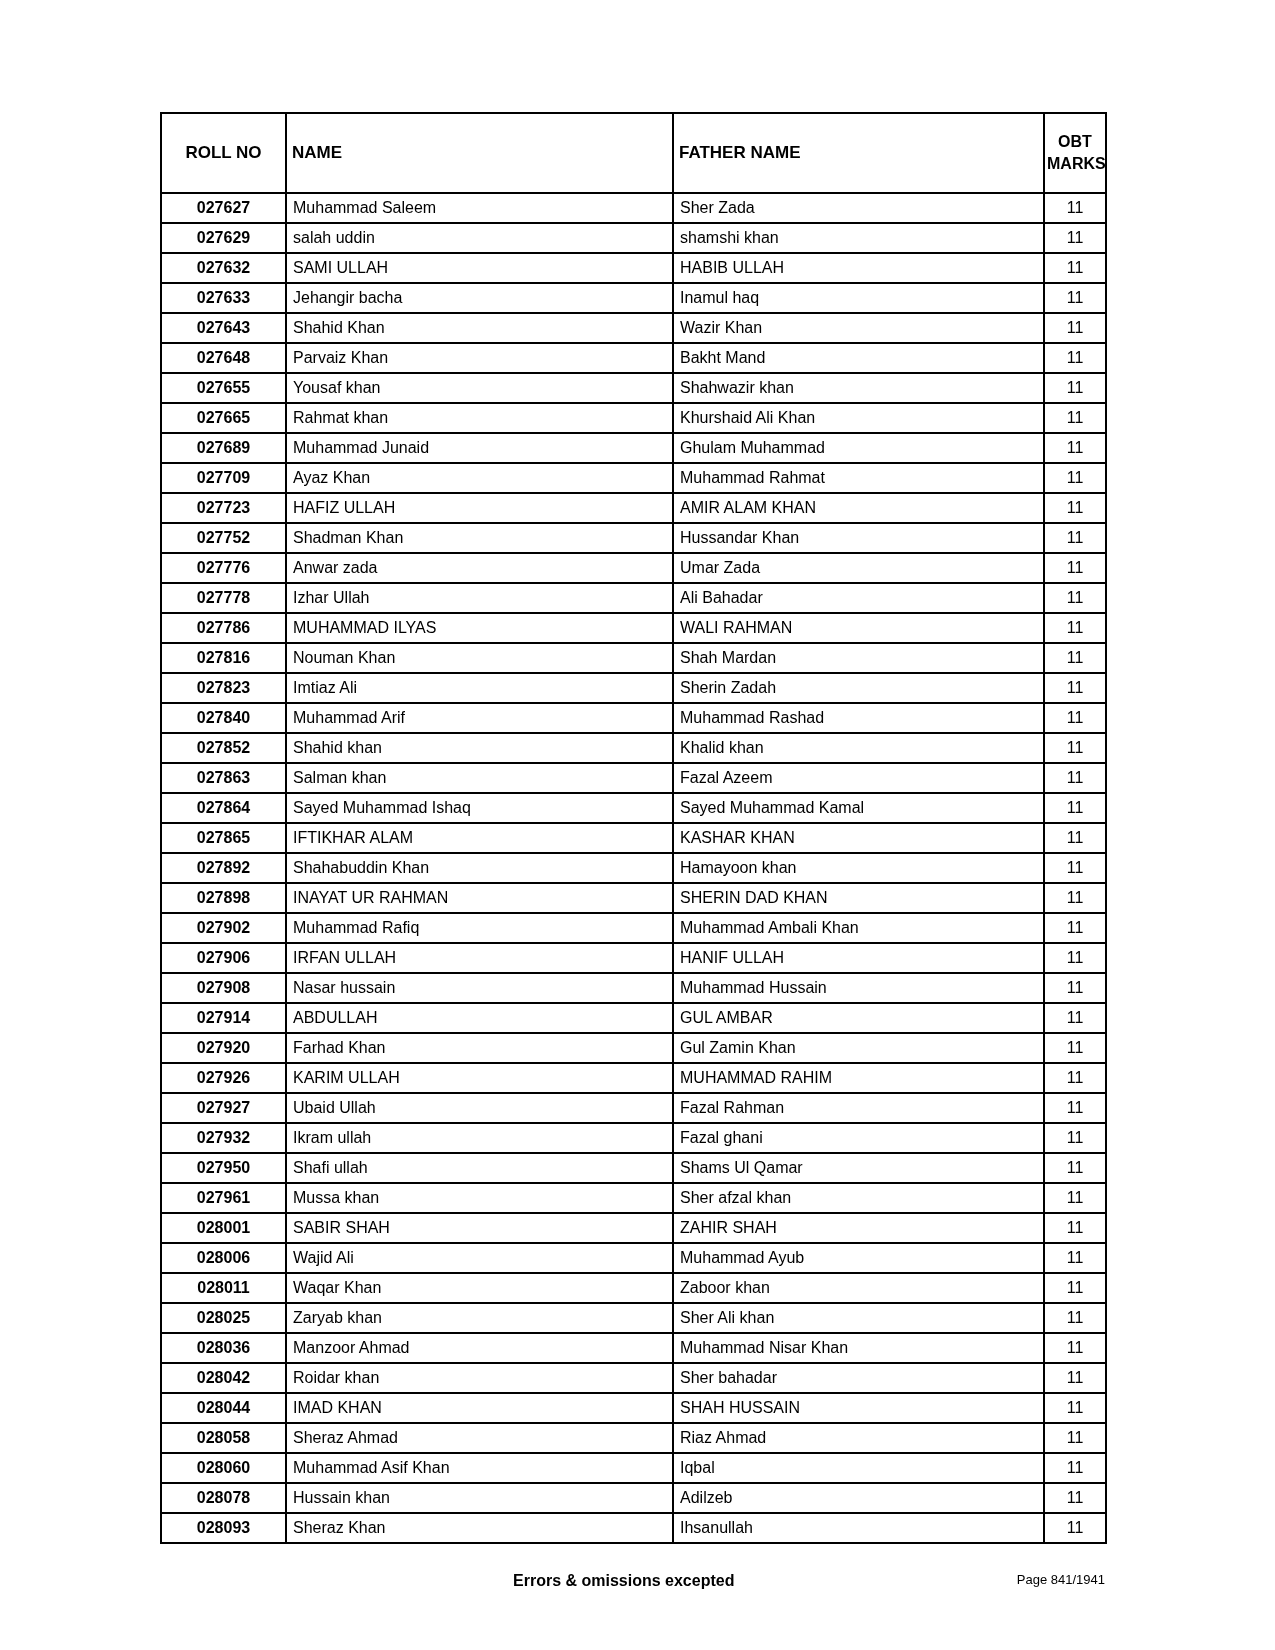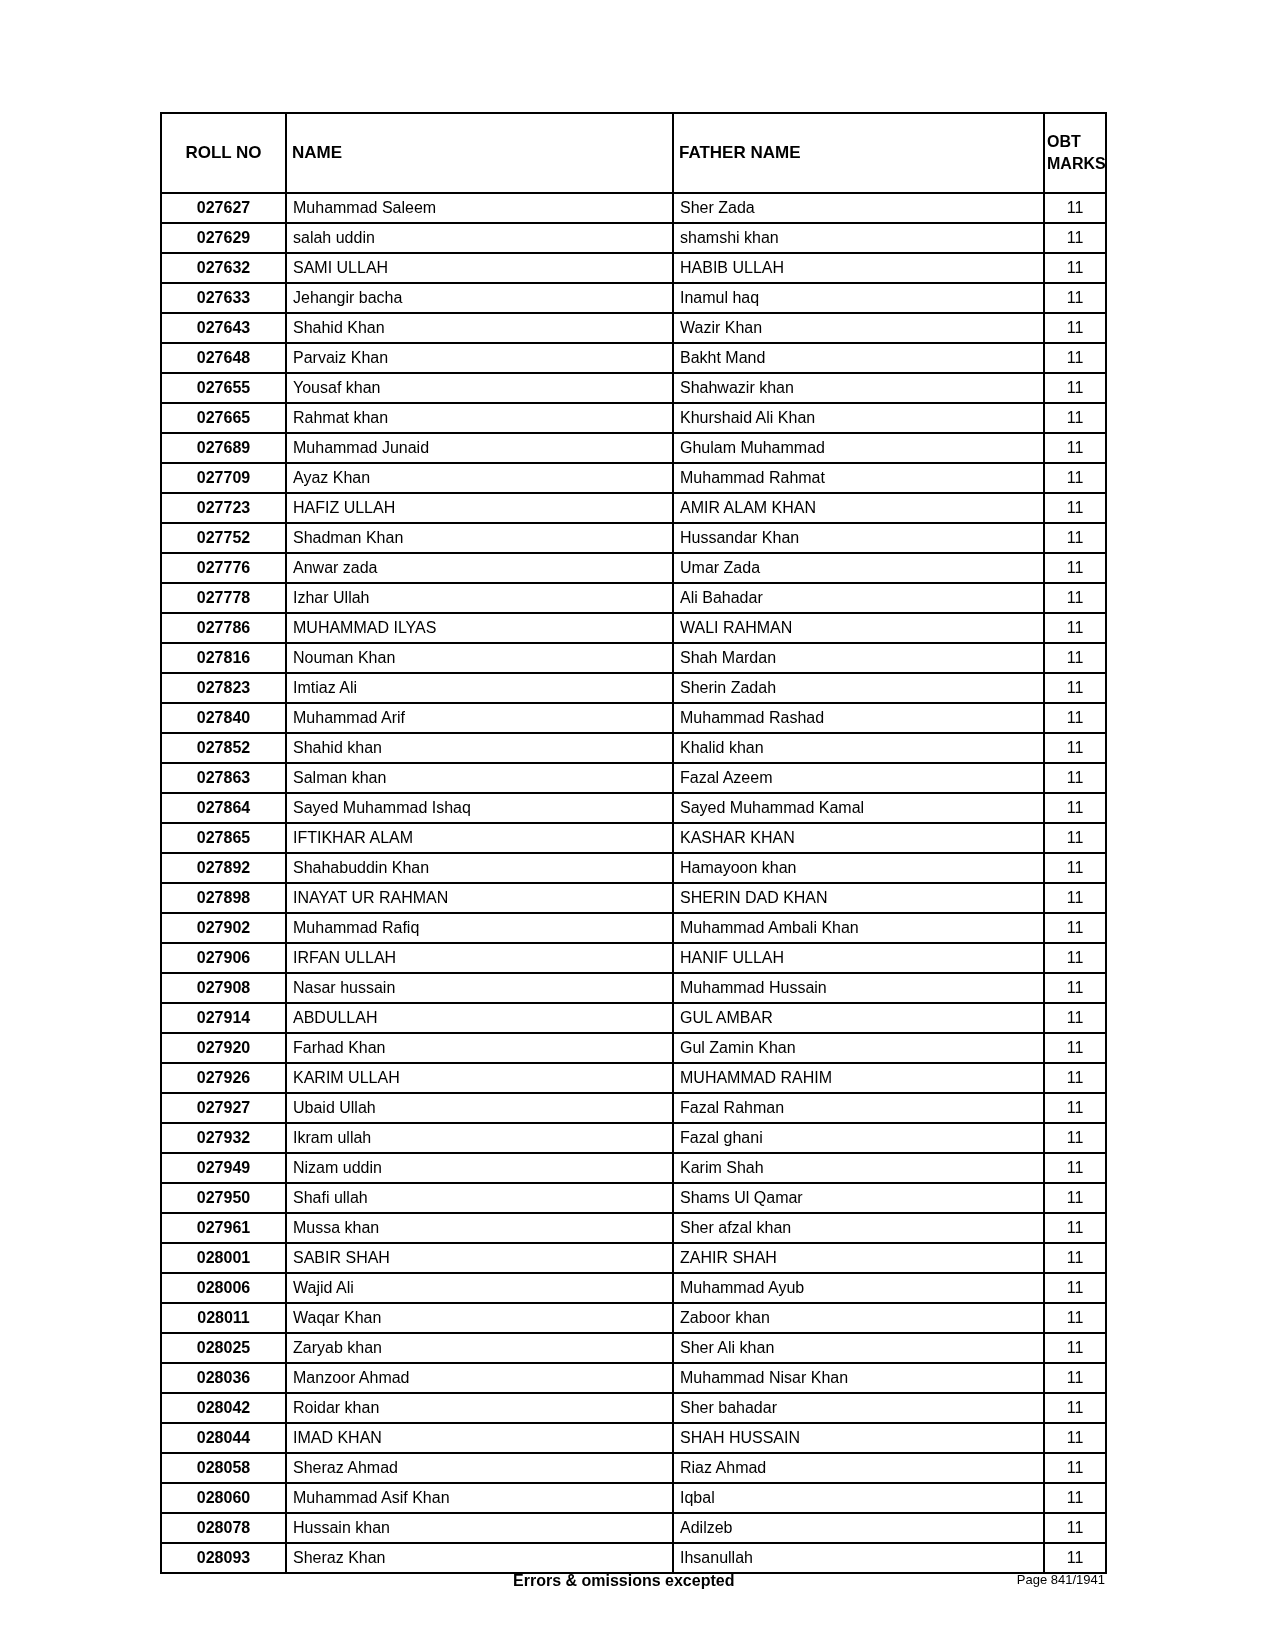--- a/index.html
+++ b/index.html
@@ -30,21 +30,21 @@
   col.c-marks  { width:62px; }
   thead tr { height:80px; }
   th {
     font-size:17px;
     font-weight:bold;
     vertical-align:middle;
     background:#ffffff;
   }
   th.h-roll  { text-align:center; }
   th.h-name, th.h-father { text-align:left; padding-left:5px; }
-  th.h-marks { text-align:left; font-size:16px; line-height:1.35; padding:0 2px; }
+  th.h-marks { text-align:center; font-size:16px; line-height:1.35; padding:0 2px; }
   tbody tr { height:30px; }
   td {
     font-size:16px;
     vertical-align:middle;
     white-space:nowrap;
     overflow:hidden;
     background:#ffffff;
   }
   td.roll  { font-weight:bold; text-align:center; }
   td.name, td.father { text-align:left; padding-left:6px; }
@@ -273,26 +273,20 @@
       <td class="father">Fazal Rahman</td>
       <td class="marks">11</td>
     </tr>
         <tr>
       <td class="roll">027932</td>
       <td class="name">Ikram ullah</td>
       <td class="father">Fazal ghani</td>
       <td class="marks">11</td>
     </tr>
         <tr>
-      <td class="roll">027949</td>
-      <td class="name">Nizam uddin</td>
-      <td class="father">Karim Shah</td>
-      <td class="marks">11</td>
-    </tr>
-        <tr>
       <td class="roll">027950</td>
       <td class="name">Shafi ullah</td>
       <td class="father">Shams Ul Qamar</td>
       <td class="marks">11</td>
     </tr>
         <tr>
       <td class="roll">027961</td>
       <td class="name">Mussa khan</td>
       <td class="father">Sher afzal khan</td>
       <td class="marks">11</td>

